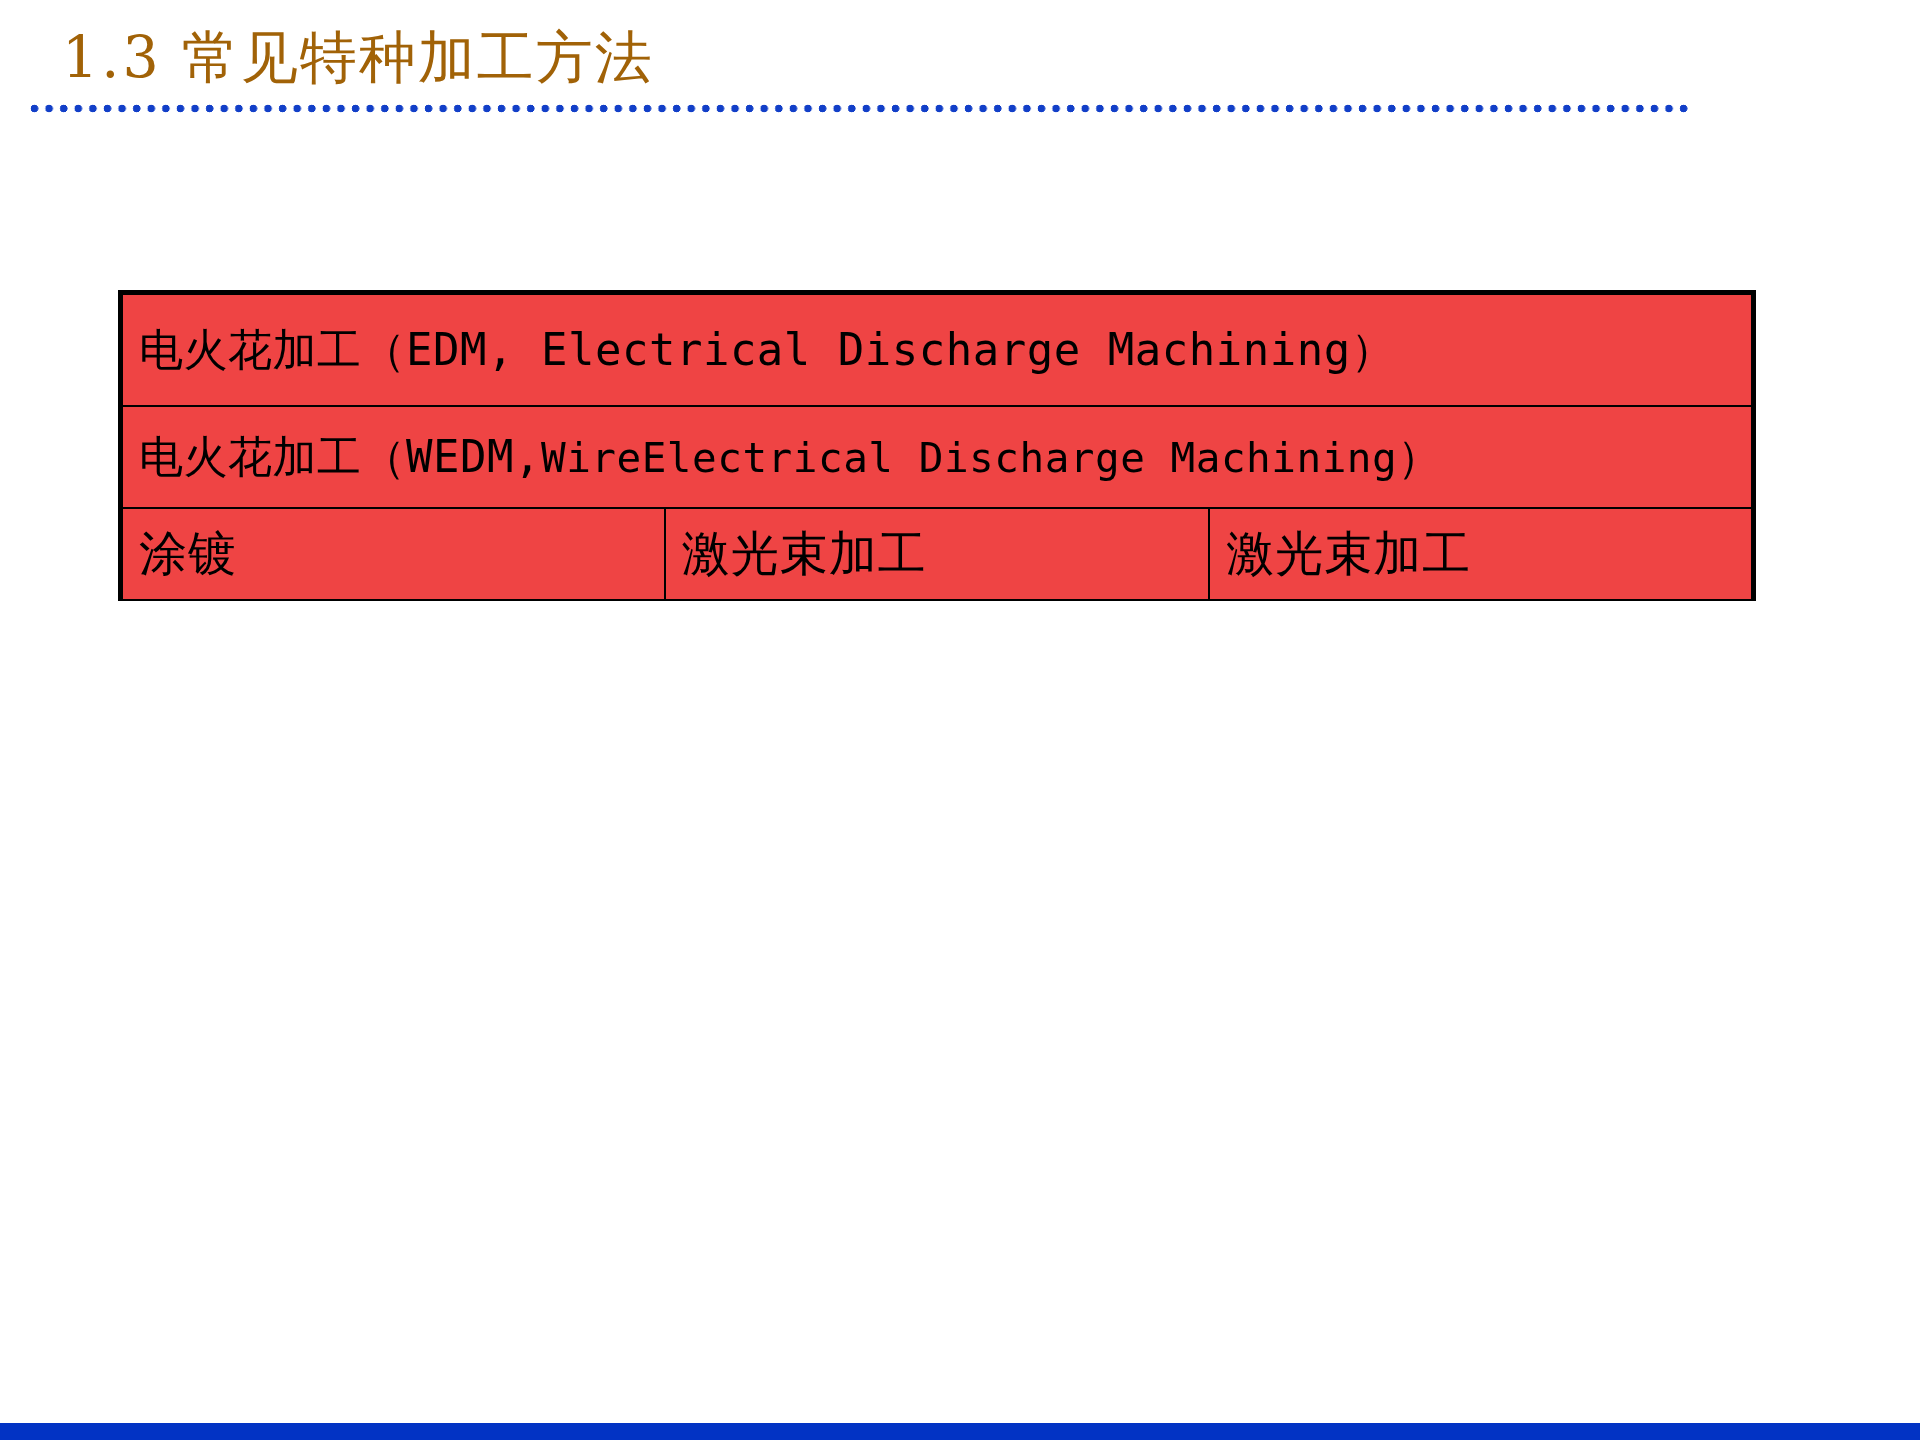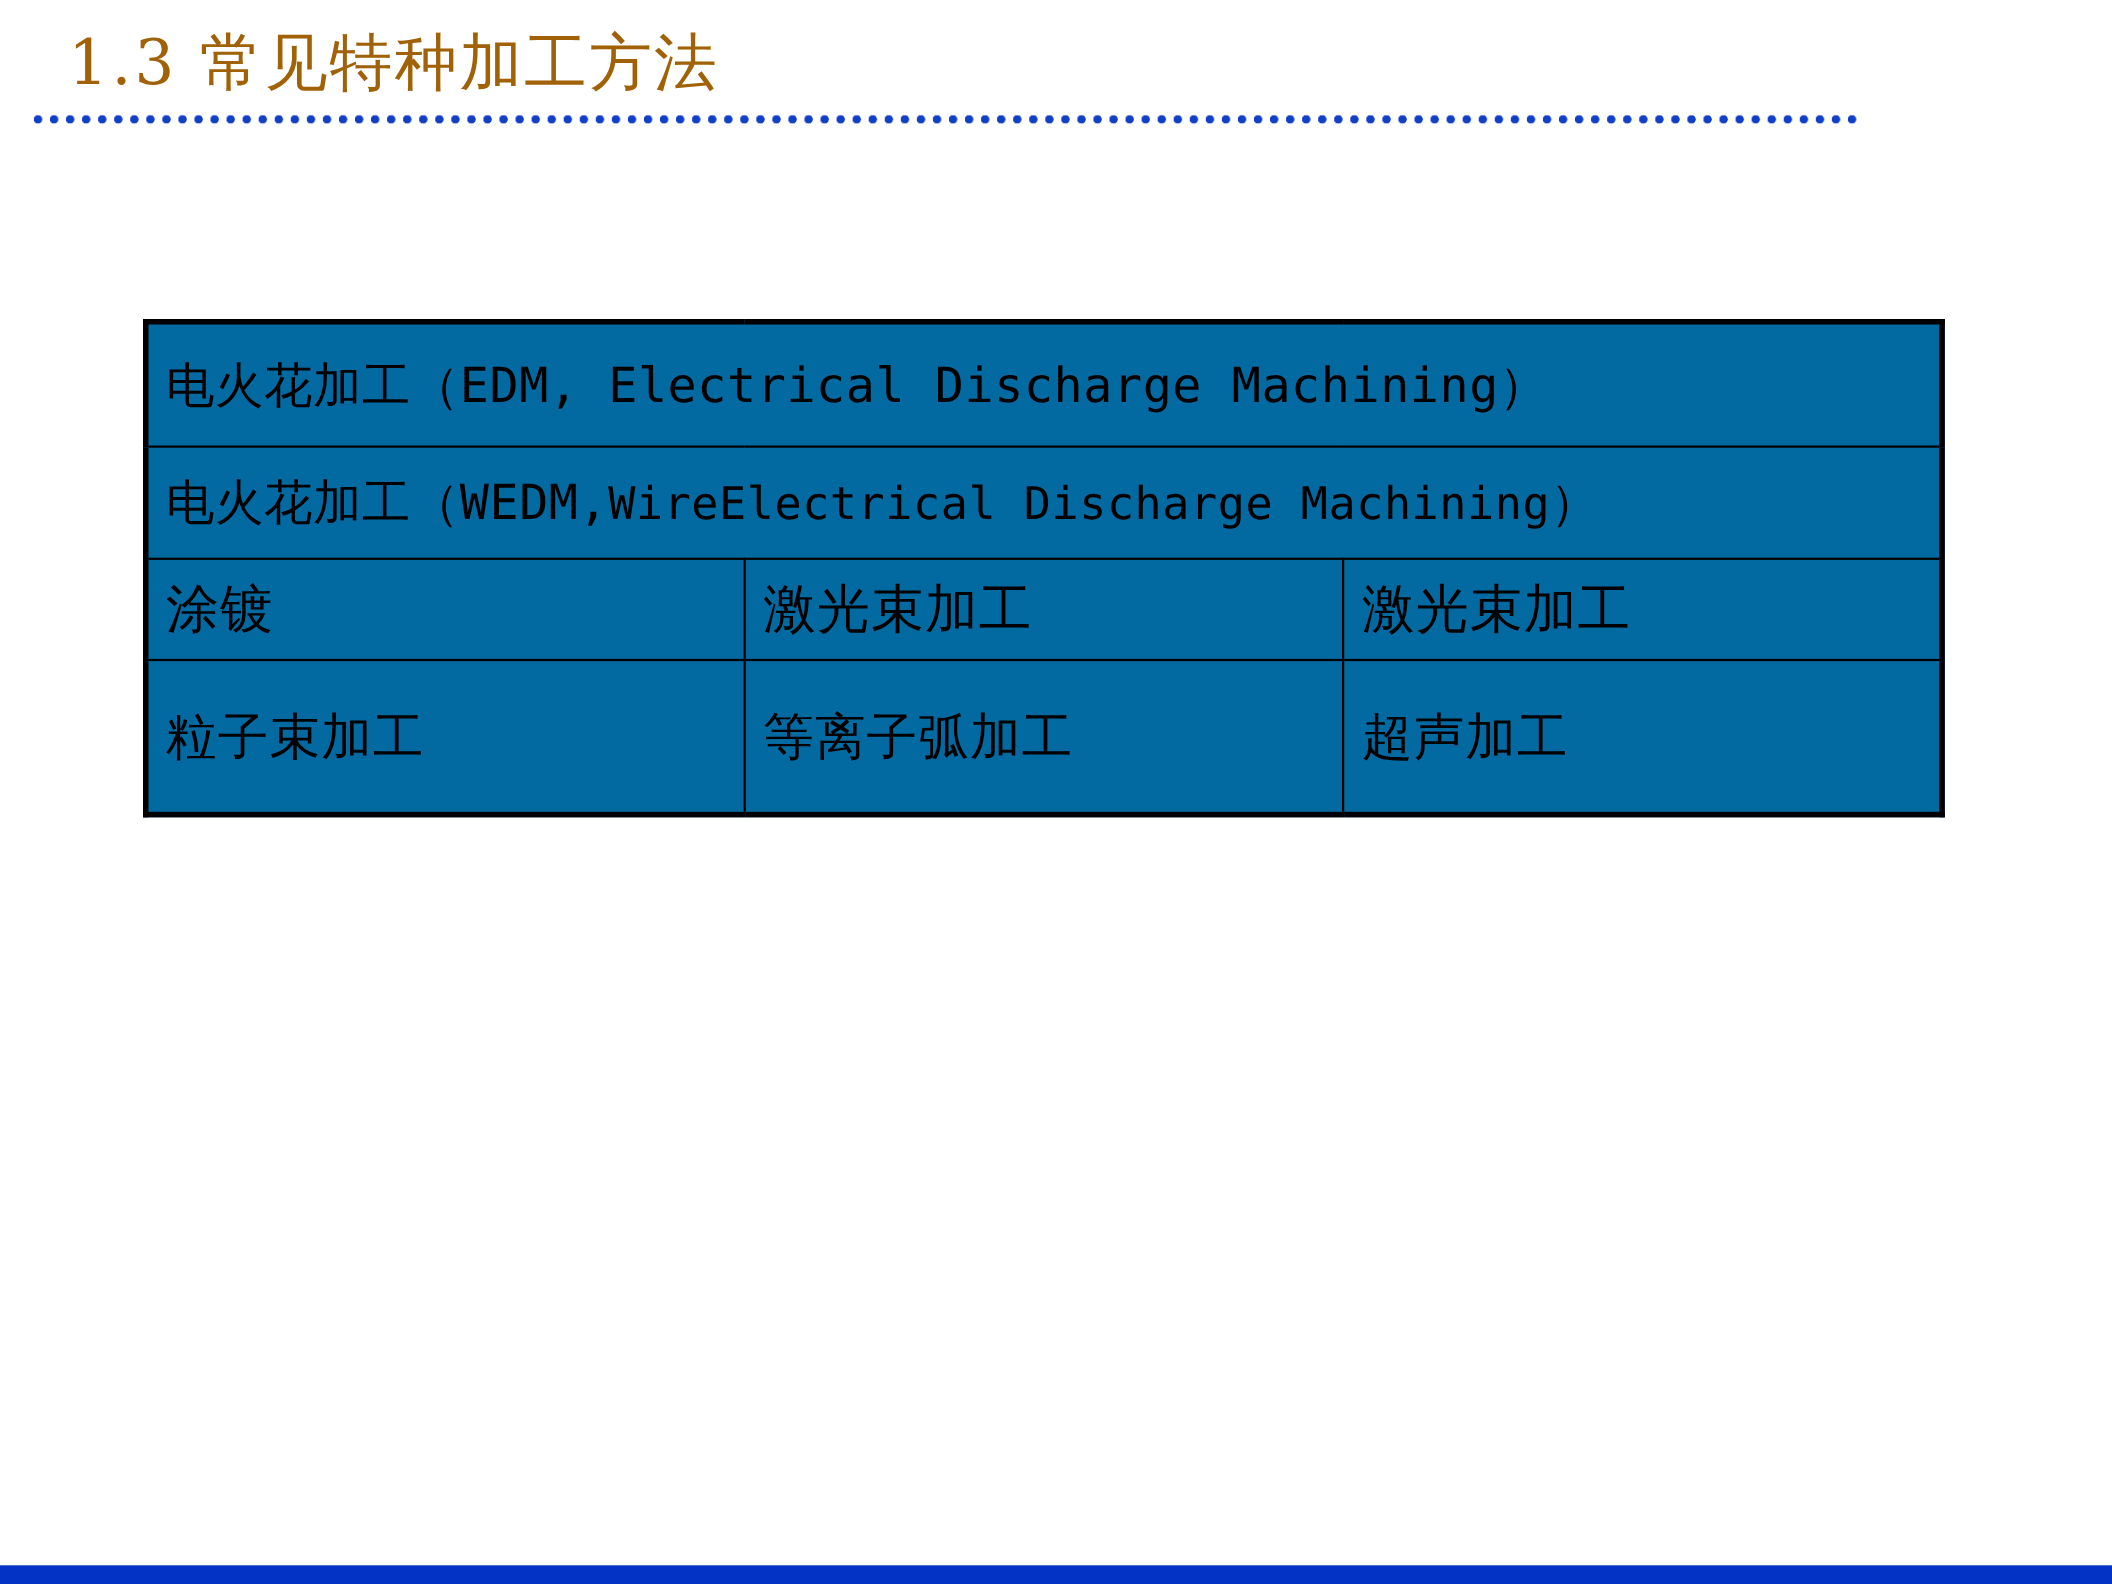--- a/index.html
+++ b/index.html
@@ -32,25 +32,25 @@
     left:30px;top:104px;
     width:1660px;height:9px;
     background-image:radial-gradient(circle at 4.5px 4.5px, #123FC8 3.6px, rgba(0,0,0,0) 4.1px);
     background-size:14.6px 9px;
     background-repeat:repeat-x;
   }
 
   
   .tbl{
     position:absolute;
-    left:130px;top:290px;
+    left:118px;top:290px;
     width:1638px;
     border-collapse:collapse;
     table-layout:fixed;
-    background:#0369a1;
+    background:#ef4444;
   }
   .tbl td{
     border:2px solid #000;
     padding:0 0 0 16px;
     vertical-align:middle;
     color:#000;
     font-family:"DejaVu Sans Mono","Liberation Mono",monospace;
     white-space:nowrap;
     overflow:hidden;
   }
@@ -93,23 +93,18 @@
         <td class="first last r-wide" colspan="3">电火花加工（EDM, Electrical Discharge Machining）</td>
       </tr>
       <tr>
         <td class="first last r-wide2" colspan="3"><span>电火花加工（WEDM,</span><span class="small-latin">WireElectrical Discharge Machining</span><span>）</span></td>
       </tr>
       <tr>
         <td class="first r-cell-4">涂镀</td>
         <td class="r-cell-4">激光束加工</td>
         <td class="last r-cell-4">激光束加工</td>
       </tr>
-      <tr class="last">
-        <td class="first r-cell-5">粒子束加工</td>
-        <td class="r-cell-5">等离子弧加工</td>
-        <td class="last r-cell-5">超声加工</td>
-      </tr>
     </tbody>
   </table>
 
   <div class="bottom-bar"></div>
 
 </div>
 
 </body></html>

